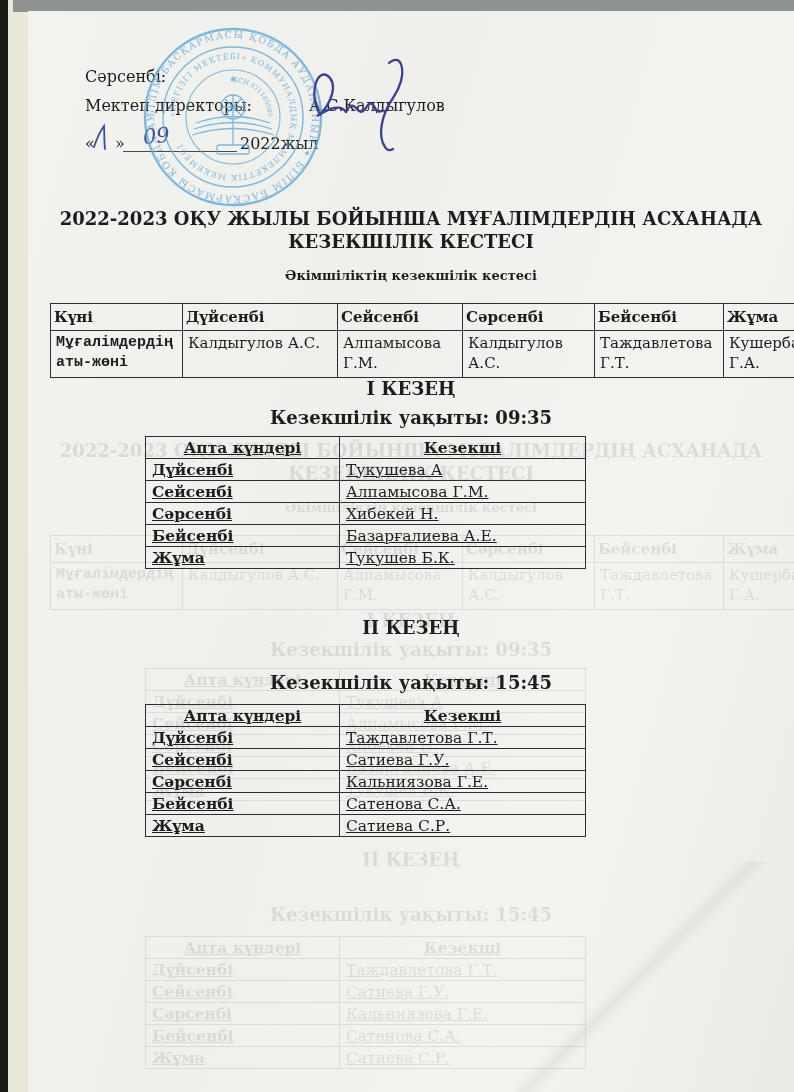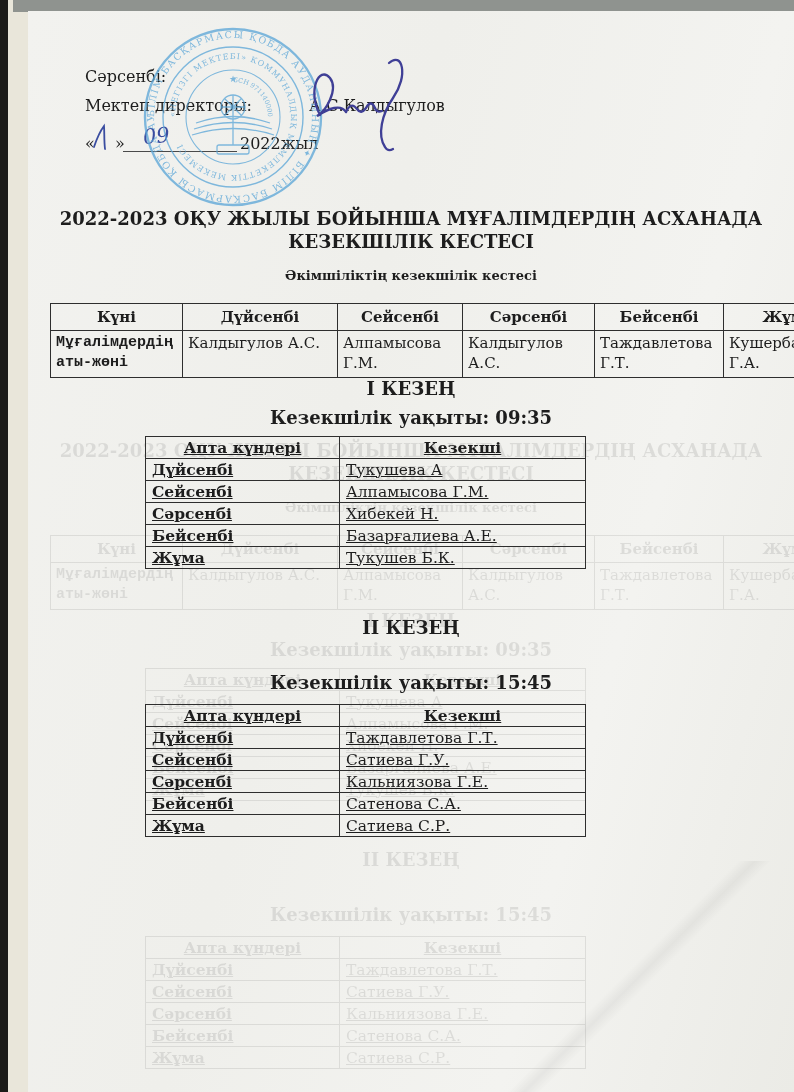--- a/index.html
+++ b/index.html
@@ -37,21 +37,21 @@
   
   .stamp{position:absolute;left:110px;top:11px;pointer-events:none;}
   .signature{position:absolute;left:262px;top:38px;pointer-events:none;}
   
   #doc-body{position:absolute;top:0;left:0;right:0;}
   .doc-title{font-size:18px;font-weight:bold;text-align:center;line-height:23px;margin-top:196px;}
   .doc-subtitle{font-size:13px;font-weight:bold;text-align:center;line-height:22px;margin-top:12px;}
   table{border-collapse:collapse;table-layout:fixed;}
   td,th{border:1px solid #2e2e2e;font-size:15px;overflow:hidden;}
   .admin-table{margin:16px 0 0 22px;width:760px;border:1.5px solid #222;}
-  .admin-table th{height:24px;font-weight:bold;text-align:center;padding:1px 3px;}
+  .admin-table th{height:24px;font-weight:bold;text-align:left;padding:1px 3px;}
   .admin-table td{height:42px;vertical-align:top;text-align:left;padding:2px 5px;line-height:20px;}
   .admin-table td.row-label{font-weight:bold;font-family:Liberation Mono, monospace;}
   .c0{width:125px}.c1{width:148px}.c2{width:118px}.c3{width:125px}.c4{width:122px}.c5{width:122px}
   .period-heading{font-size:18px;font-weight:bold;text-align:center;line-height:22px;}
   .h-p1{}
   .time-label{font-size:18px;font-weight:bold;text-align:center;line-height:22px;}
   .t-p1{margin-top:7px;}
   .h-p2{margin-top:48px;}
   .t-p2{margin-top:33px;}
   .period-table{margin-left:117px;border:1.5px solid #222;text-decoration:underline;}

